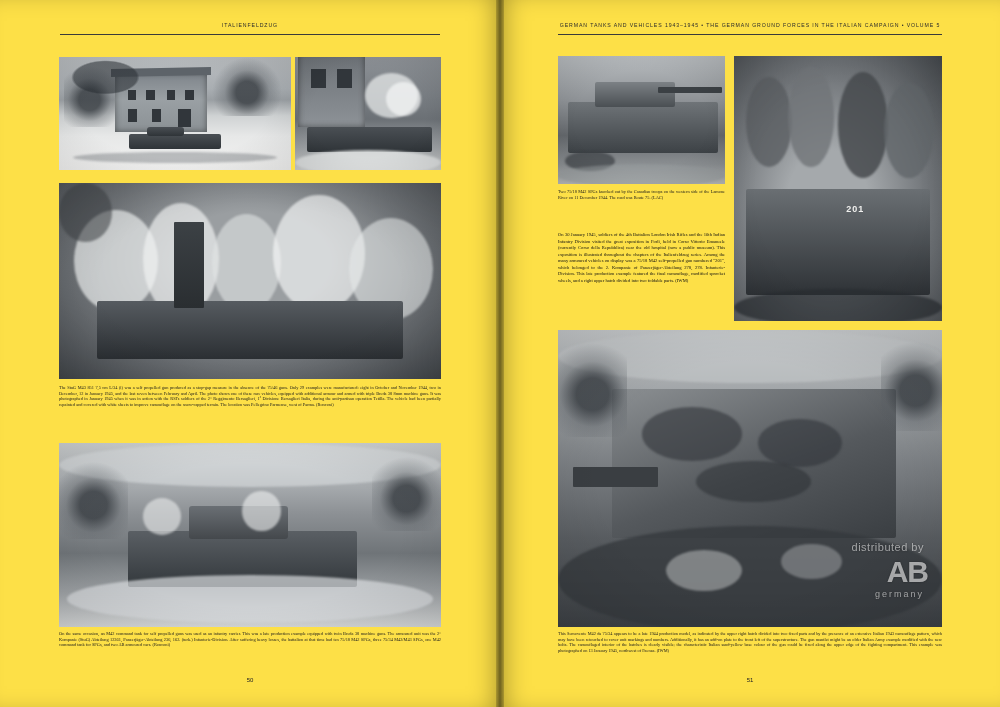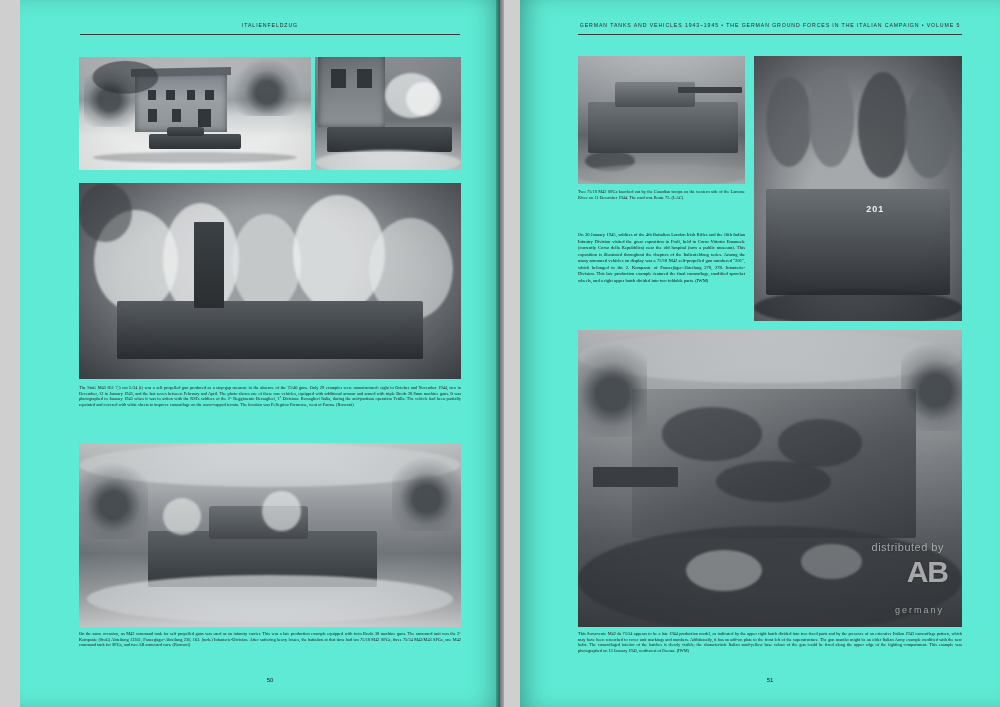--- a/index.html
+++ b/index.html
@@ -11,24 +11,23 @@
     overflow: hidden;
     position: relative;
   }
   .spread {
     position: absolute; inset: 0;
     display: flex;
     background: #cfcfcf;
   }
   .page {
     position: relative;
-    background: #5eead4;
+    background: #fde047;
     height: 707px;
     overflow: hidden;
-    margin-left: 20px;
   }
   .page-left { width: 500px; box-shadow: inset -14px 0 26px -10px rgba(0,0,0,0.35); }
   .page-right { width: 500px; box-shadow: inset 14px 0 26px -10px rgba(0,0,0,0.35); }
 
   .running-head {
     position: absolute;
     top: 22px;
     font-family: "Liberation Sans", sans-serif;
     font-size: 5.2px;
     letter-spacing: 0.9px;
@@ -159,21 +158,21 @@
   }
   .wm-text {
     position:absolute;
     font-family:"Liberation Sans", sans-serif;
     color: rgba(255,255,255,0.55);
     text-shadow: 0 0 2px rgba(0,0,0,.4);
     white-space:nowrap;
   }
   .wm1 { right: 6px; top: 2px; font-size: 11px; letter-spacing: .5px; }
   .wm2 { right: 2px; top: 16px; font-size: 30px; font-weight: bold; letter-spacing: -1px; color: rgba(255,255,255,0.6); }
-  .wm3 { right: 6px; top: 66px; font-size: 9px; letter-spacing: 2px; }
+  .wm3 { right: 6px; top: 50px; font-size: 9px; letter-spacing: 2px; }
 
   .vignette {
     position:absolute; inset:0;
     pointer-events:none;
     background: radial-gradient(ellipse at 50% 50%, rgba(0,0,0,0) 55%, rgba(0,0,0,0.10) 100%);
   }
   .gutter {
     position:absolute;
     left:496px; top:0; width:8px; height:707px;
     background: linear-gradient(90deg, rgba(0,0,0,.18), rgba(0,0,0,.42) 45%, rgba(0,0,0,.42) 55%, rgba(0,0,0,.18));

